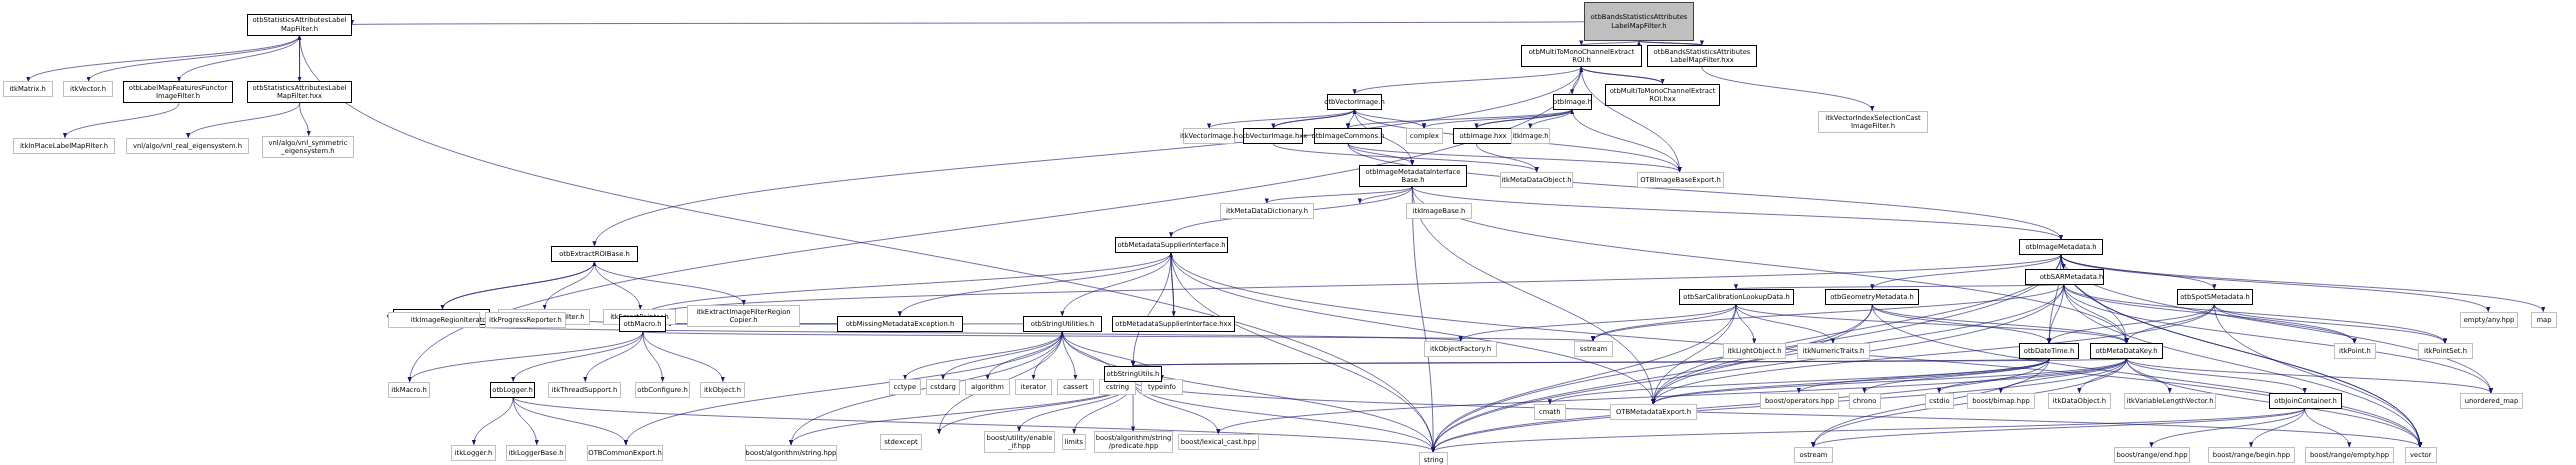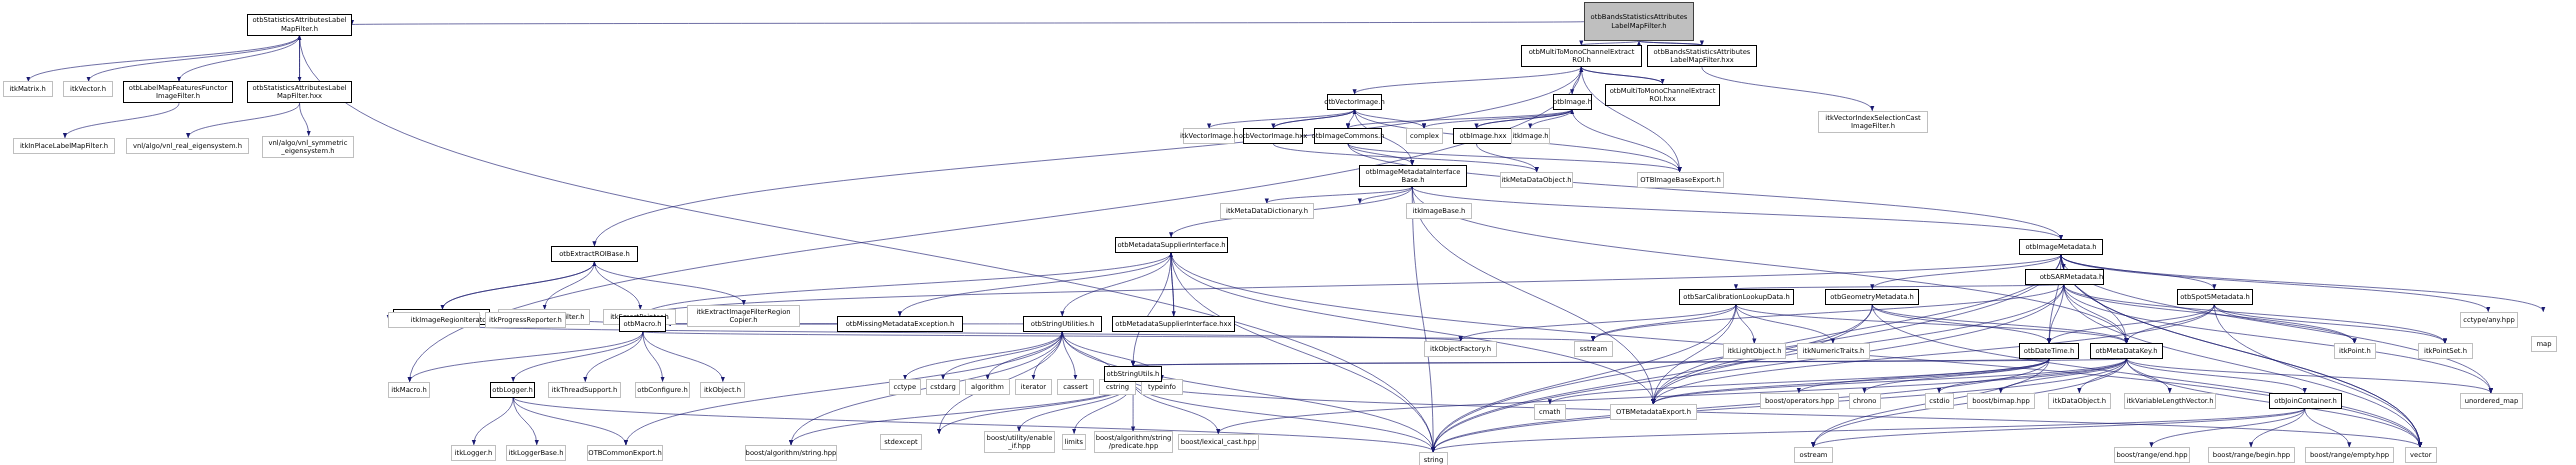--- a/index.html
+++ b/index.html
@@ -259,22 +259,22 @@
     <div class="node external" style="left: 880px; top: 434px; width: 42px; height: 15.7px;">stdexcept</div>
     <div class="node external" style="left: 984px; top: 431px; width: 71px; height: 22px;">boost/utility/enable
 _if.hpp</div>
     <div class="node external" style="left: 1062px; top: 434px; width: 23.6px; height: 15.7px;">limits</div>
     <div class="node external" style="left: 1094px; top: 431px; width: 79px; height: 22px;">boost/algorithm/string
 /predicate.hpp</div>
     <div class="node external" style="left: 1178px; top: 434px; width: 81px; height: 15.7px;">boost/lexical_cast.hpp</div>
     <div class="node external" style="left: 1419px; top: 452px; width: 29px; height: 15.7px;">string</div>
     <div class="node internal" style="left: 2019px; top: 239px; width: 84px; height: 15.7px;">otbImageMetadata.h</div>
     <div class="node internal" style="left: 2025px; top: 269px; width: 79px; height: 15.7px; padding-left: 16px;">otbSARMetadata.h</div>
-    <div class="node external" style="left: 2460px; top: 312px; width: 58px; height: 15.7px;">cctype/any.hpp</div>
-    <div class="node external" style="left: 2531px; top: 312px; width: 26px; height: 15.7px; margin-top: 24px;">map</div>
+    <div class="node external" style="left: 2460px; top: 312px; width: 58px; height: 15.7px;">empty/any.hpp</div>
+    <div class="node external" style="left: 2531px; top: 312px; width: 26px; height: 15.7px;">map</div>
     <div class="node internal" style="left: 1679px; top: 289px; width: 115px; height: 15.7px;">otbSarCalibrationLookupData.h</div>
     <div class="node internal" style="left: 1825px; top: 289px; width: 94px; height: 15.7px;">otbGeometryMetadata.h</div>
     <div class="node internal" style="left: 2177px; top: 289px; width: 76px; height: 15.7px;">otbSpot5Metadata.h</div>
     <div class="node external" style="left: 1723px; top: 343px; width: 63px; height: 15.7px;">itkLightObject.h</div>
     <div class="node external" style="left: 1797px; top: 343px; width: 73px; height: 15.7px;">itkNumericTraits.h</div>
     <div class="node internal" style="left: 2019px; top: 343px; width: 60px; height: 15.7px;">otbDateTime.h</div>
     <div class="node internal" style="left: 2090px; top: 343px; width: 73px; height: 15.7px;">otbMetaDataKey.h</div>
     <div class="node external" style="left: 2334px; top: 343px; width: 42px; height: 15.7px;">itkPoint.h</div>
     <div class="node external" style="left: 2418px; top: 343px; width: 55px; height: 15.7px;">itkPointSet.h</div>
     <div class="node external" style="left: 1760px; top: 393px; width: 79px; height: 15.7px;">boost/operators.hpp</div>

